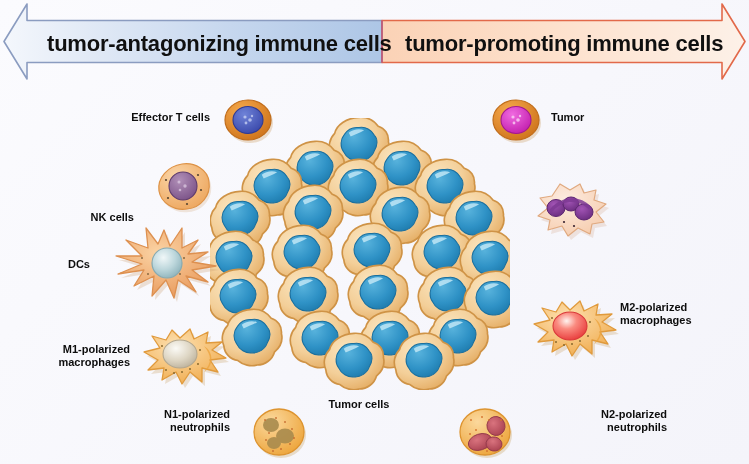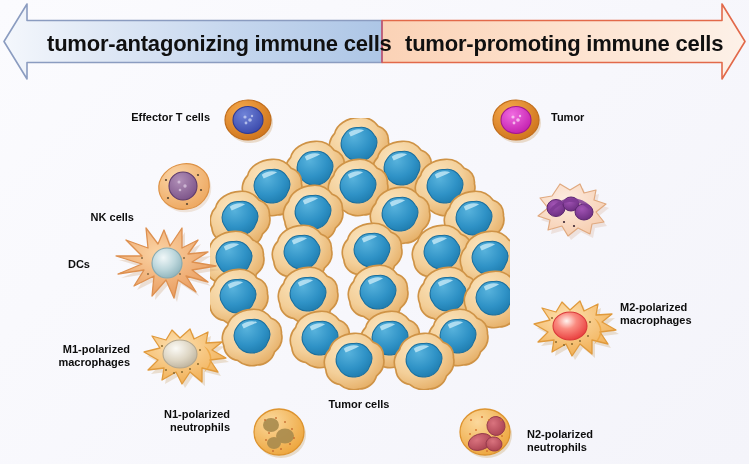--- a/index.html
+++ b/index.html
@@ -448,18 +448,18 @@
           <circle cx="18" cy="24" r="1"></circle>
         <circle cx="24" cy="11" r="1"></circle>
           <circle cx="31" cy="14" r="1"></circle>
         <circle cx="12" cy="28" r="1"></circle>
           <circle cx="44" cy="30" r="1"></circle>
         <circle cx="29" cy="45" r="1"></circle>
           <circle cx="43" cy="14" r="1"></circle>
       </g>
     </svg>
   </div>
-  <div class="cell-label left" style="left:527px; top:428px; width:140px;">
+  <div class="cell-label left" style="left:527px; top:408px; width:140px;text-align:right;">
     <span>N2-polarized</span><br>
     <span>neutrophils</span>
   </div>
 
 </div>
 
 </body></html>

